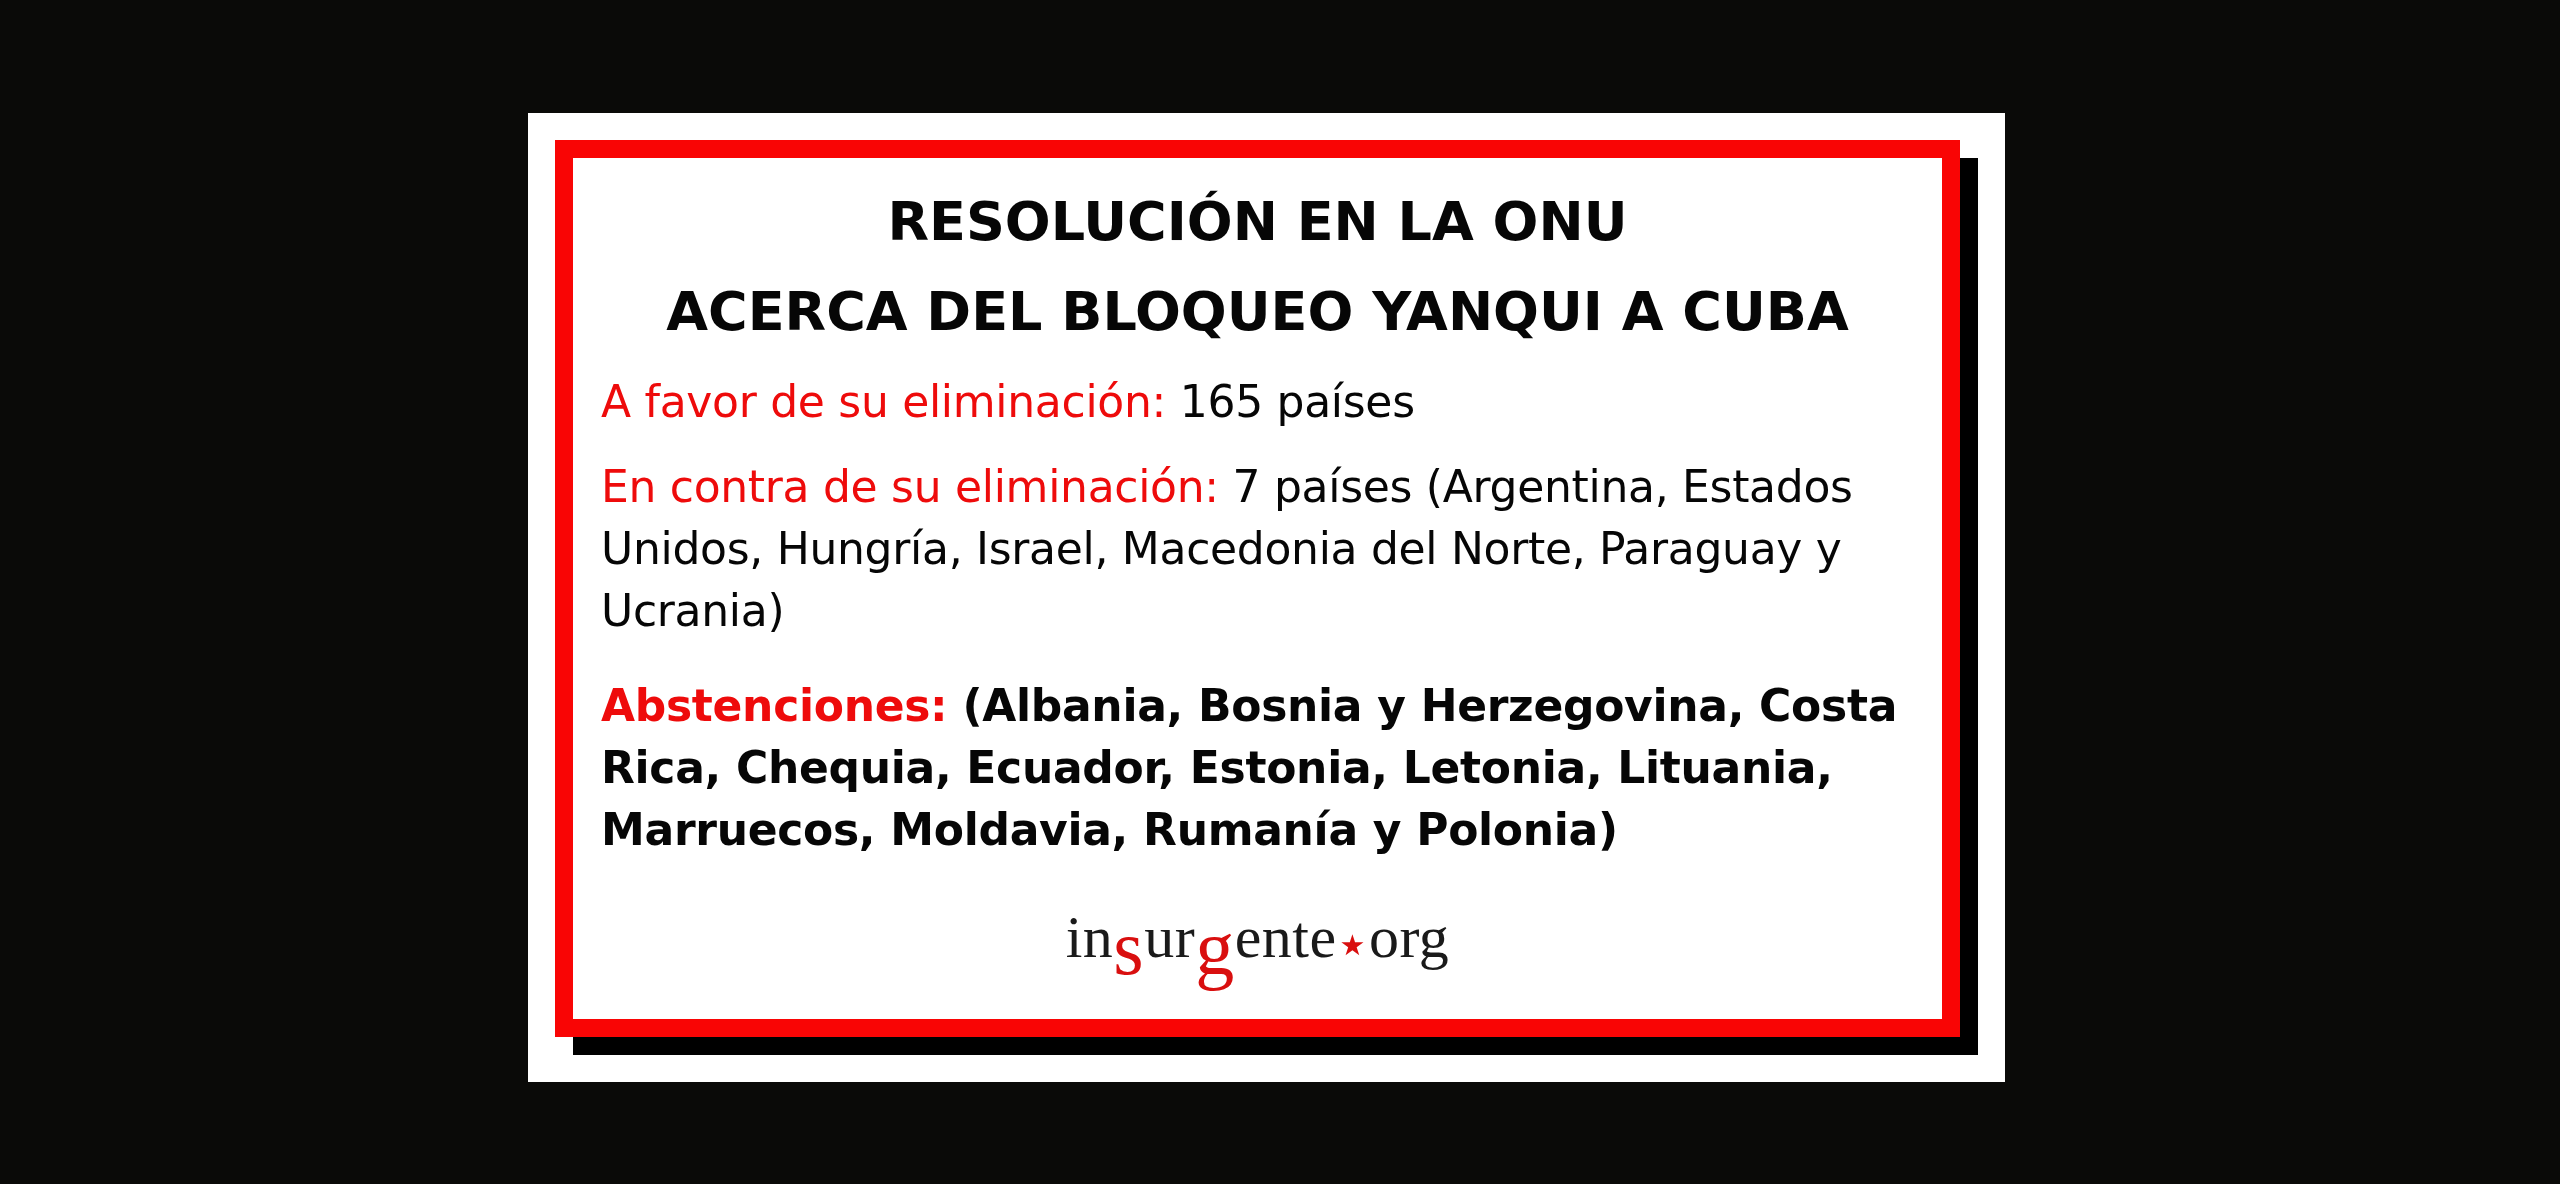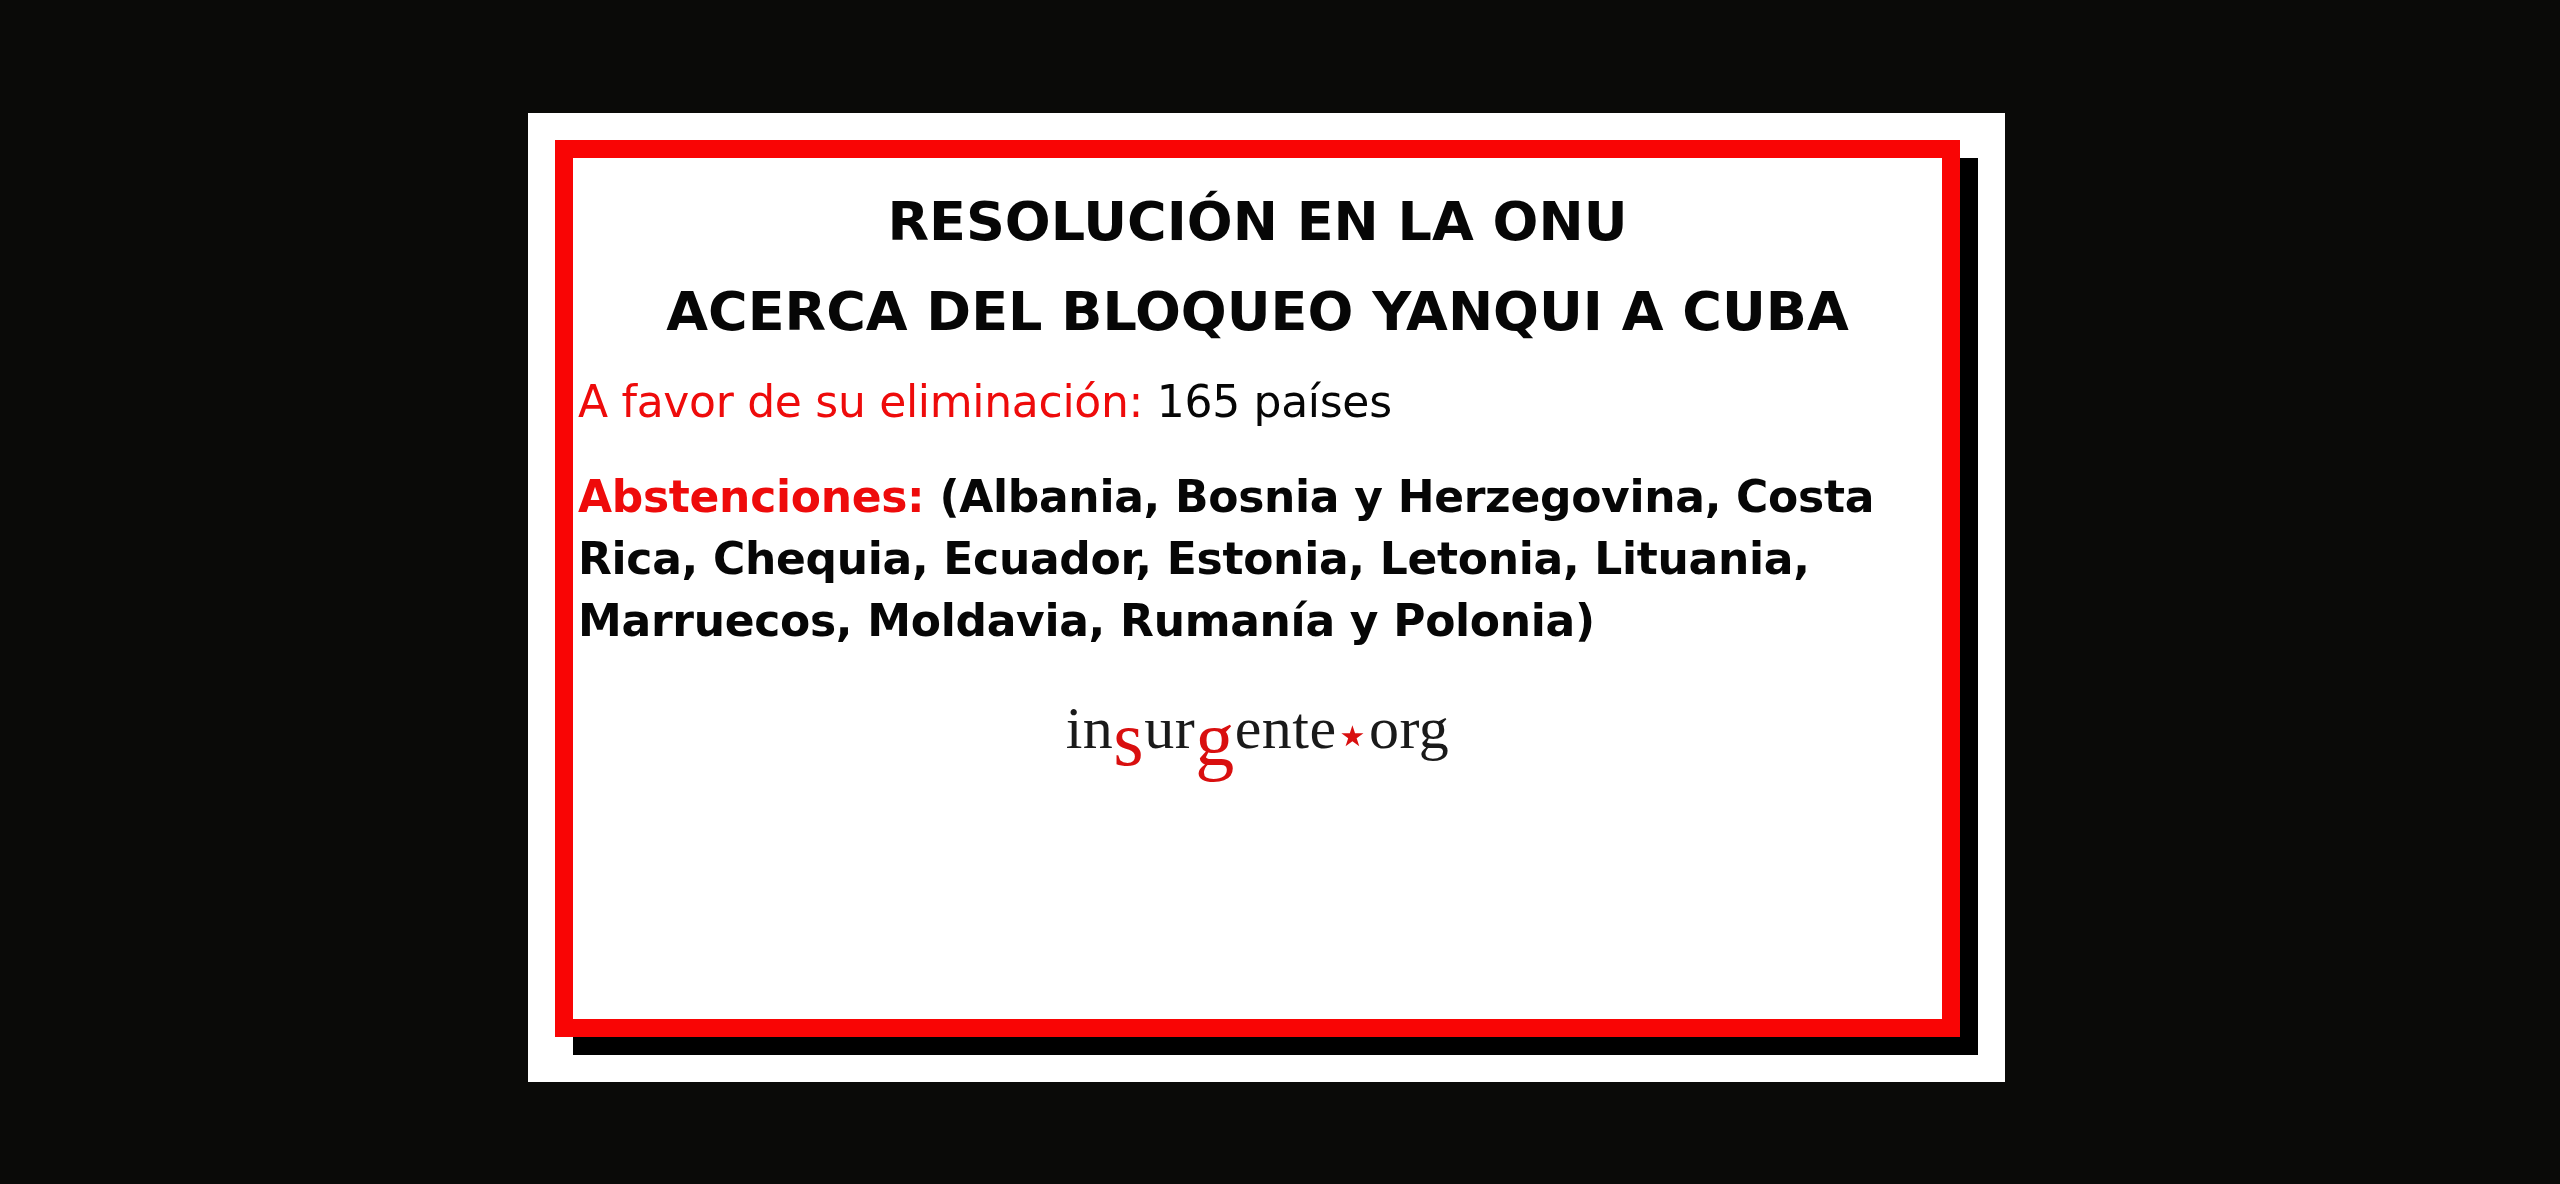--- a/index.html
+++ b/index.html
@@ -32,21 +32,21 @@
     position: absolute;
     left: 27px; top: 27px;
     width: 1405px; height: 897px;
     background: var(--card-bg, #ffffff);
     border: 18px solid var(--red-border, #f90505);
   }
 
   .content {
     position: absolute;
     inset: 0;
-    padding: 0 5px;
+    padding: 0 28px;
     color: var(--ink, #060606);
     border-radius: 18px;
   }
 
   .title {
     font-size: 54px;
     font-weight: bold;
     line-height: 66px;
     text-align: center;
     color: var(--ink, #060606);
@@ -101,20 +101,24 @@
 
         <div class="title title-1">RESOLUCIÓN EN LA ONU</div>
 
         <div class="title title-2">ACERCA DEL BLOQUEO YANQUI A CUBA</div>
 
         <p class="entry entry-favor">
           <span class="label">A favor de su eliminación:</span>
           <span class="value">165 países</span>
         </p>
 
+        <p class="entry entry-contra">
+          <span class="label">En contra de su eliminación:</span>
+          <span class="value">7 países (Argentina, Estados Unidos, Hungría, Israel, Macedonia del Norte, Paraguay y Ucrania)</span>
+        </p>
 
         <p class="entry entry-abstenciones">
           <span class="label">Abstenciones:</span>
           <span class="value">(Albania, Bosnia y Herzegovina, Costa Rica, Chequia, Ecuador, Estonia, Letonia, Lituania, Marruecos, Moldavia, Rumanía y Polonia)</span>
         </p>
 
         <div class="logo">
           <span class="seg">in</span><span class="seg red-drop">s</span><span class="seg">ur</span><span class="seg red-drop">g</span><span class="seg">ente</span><span class="seg red-star">★</span><span class="seg">org</span>
         </div>
 

